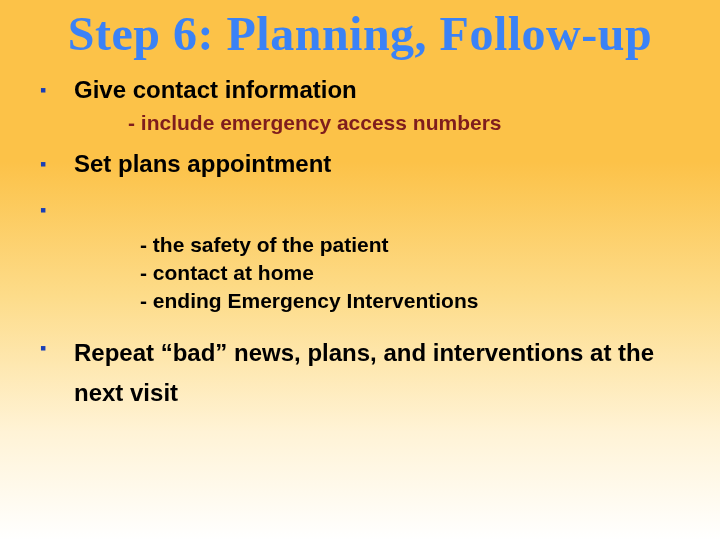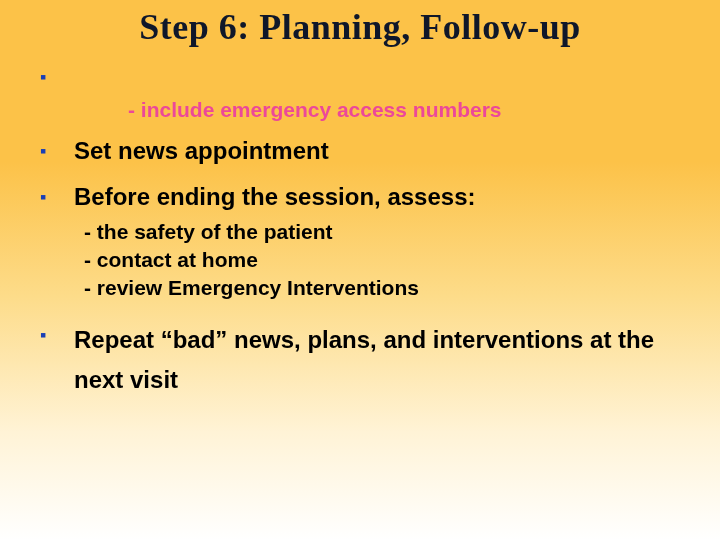--- a/index.html
+++ b/index.html
@@ -5,63 +5,63 @@
   html,body{margin:0;padding:0}
   body{
     width:720px;height:540px;
     background:linear-gradient(to bottom,#fcc248 0%,#fcc248 30%,#fddc8a 55%,#fff3d6 80%,#ffffff 100%);
     font-family:Arial,Helvetica,sans-serif;
     box-sizing:border-box;
     overflow:hidden;
   }
   .title{
     font-family:"Comic Sans MS","Comic Sans",cursive;
-    color:#0f172a;
+    color:#3b82f6;
     font-weight:700;
-    font-size:36px;
+    font-size:48px;
     text-align:center;
     padding-top:6px;
     letter-spacing:0.5px;
   }
   .content{padding:14px 40px 0 40px}
   .row{display:flex;align-items:flex-start;margin-bottom:6px}
   .bullet{color:#1a3fb5;font-size:18px;line-height:30px;width:34px;flex:0 0 34px}
   .main{font-size:24px;font-weight:700;color:#000;line-height:30px}
-  .sub1{margin:2px 0 14px 88px;font-size:21px;font-weight:700;color:#ec4899}
-  .subblock{margin:6px 0 18px 44px}
+  .sub1{margin:2px 0 14px 88px;font-size:21px;font-weight:700;color:#7f1d1d}
+  .subblock{margin:6px 0 18px 100px}
   .subline{font-size:21px;font-weight:700;color:#000;line-height:28px}
   .gap{height:10px}
   .last .main{line-height:40px}
 </style>
 </head>
 <body>
 
 <div class="title">Step 6: Planning, Follow-up</div>
 
 <div class="content">
 
   <div class="row">
     <div class="bullet">▪</div>
+    <div class="main">Give contact information</div>
   </div>
   <div class="sub1">- include emergency access numbers</div>
 
   <div class="row">
     <div class="bullet">▪</div>
-    <div class="main">Set news appointment</div>
+    <div class="main">Set plans appointment</div>
   </div>
   <div class="gap"></div>
 
   <div class="row">
     <div class="bullet">▪</div>
-    <div class="main">Before ending the session, assess:</div>
   </div>
   <div class="subblock">
     <div class="subline">- the safety of the patient</div>
     <div class="subline">- contact at home</div>
-    <div class="subline">- review Emergency Interventions</div>
+    <div class="subline">- ending Emergency Interventions</div>
   </div>
 
   <div class="row last">
     <div class="bullet">▪</div>
     <div class="main">Repeat “bad” news, plans, and interventions at  the  next  visit</div>
   </div>
 
 </div>
 
 </body></html>

